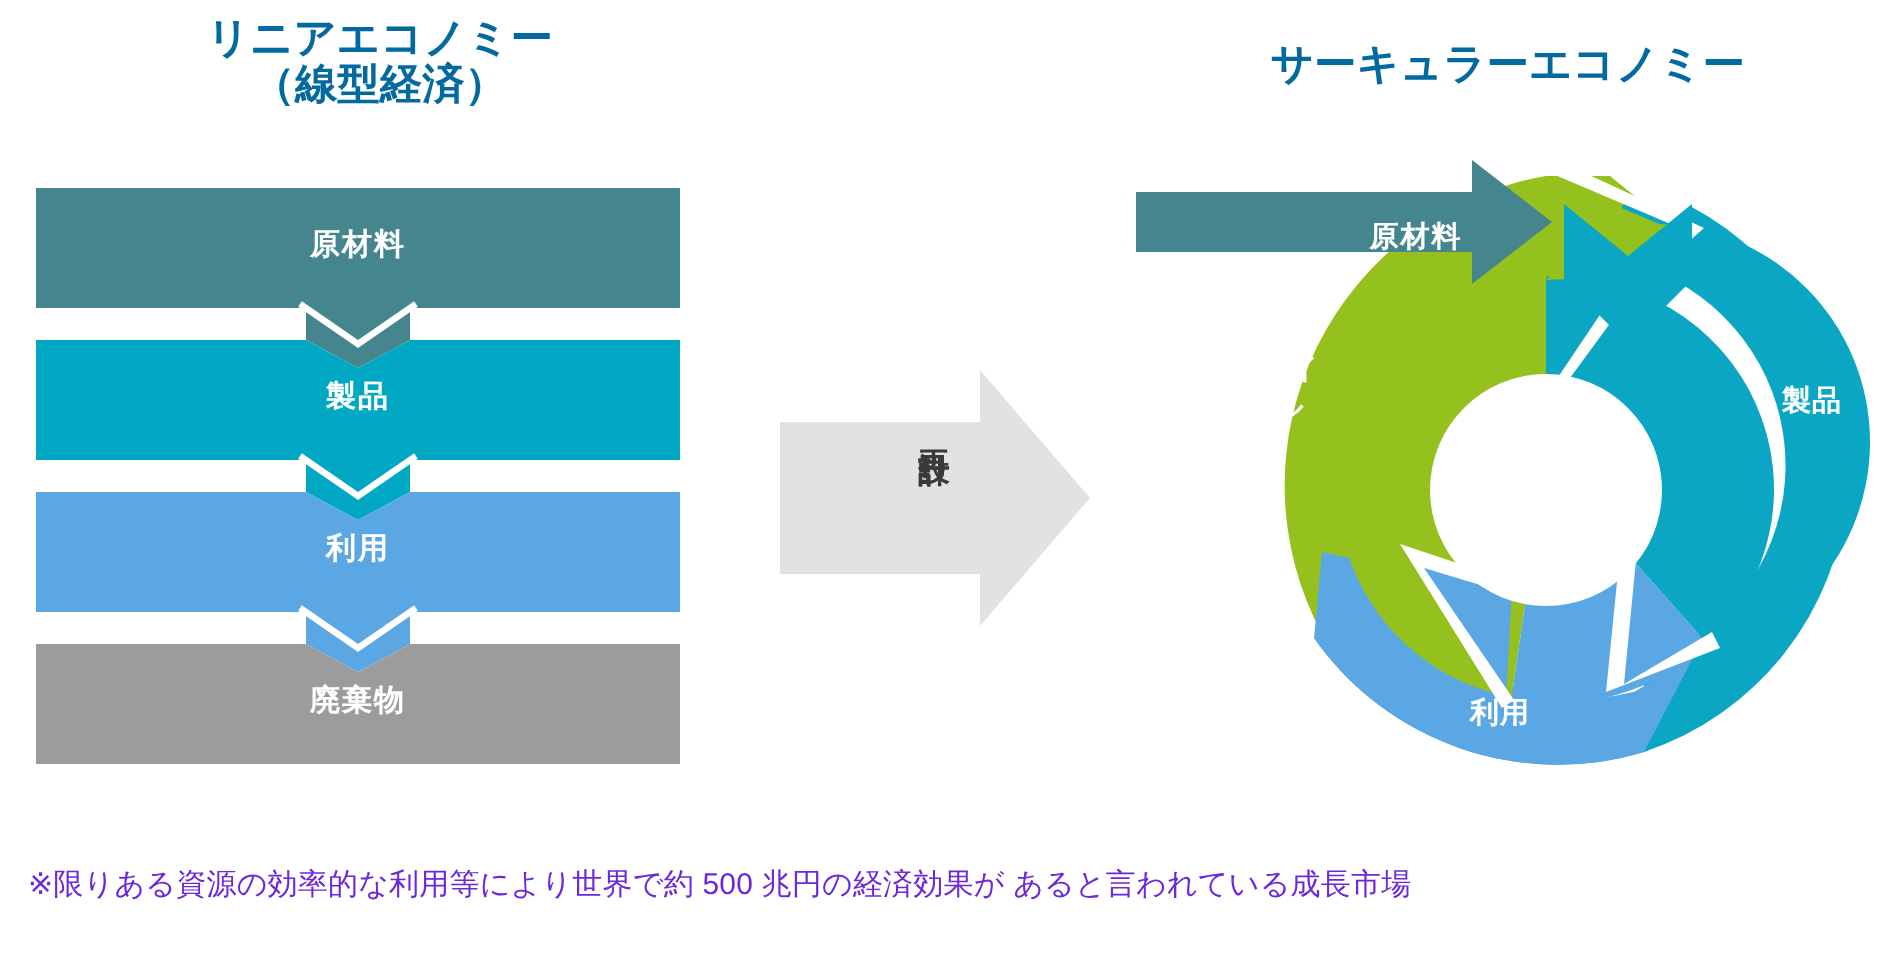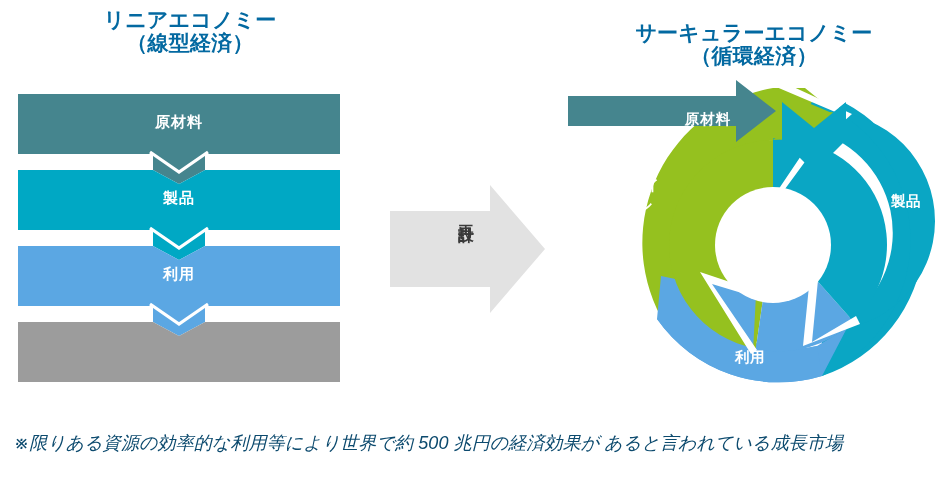--- a/index.html
+++ b/index.html
@@ -101,39 +101,37 @@
   #label-product   { left: 316px; top: 112px; width: 60px; }
   #label-use       { left: 160px; top: 268px; width: 60px; }
   #label-recycle   { left: 42px;  top: 96px;  width: 70px; }
 
   
   #footnote {
     position: absolute;
     left: 14px;
     top: 430px;
     width: 925px;
-    font-size: 18px;
+    font-size: 15px;
     line-height: 26px;
-    color: #0c4a6e;
+    color: #6d28d9;
     letter-spacing: 0.1px;
-    font-style: italic;
   }
   #footnote .fn-line { display: block; white-space: nowrap; }
 </style>
 </head>
 <body>
 
 <div class="panel-title" id="title-linear">
   <span class="t-main">リニアエコノミー</span>
   <span class="t-sub">（線型経済）</span>
 </div>
 
 <div class="panel-title" id="title-circular">
   <span class="t-main">サーキュラーエコノミー</span>
-  <span class="t-sub">（循環経済）</span>
 </div>
 
 <div id="linear-flow">
   <svg width="380" height="320" viewBox="0 0 380 320" xmlns="http://www.w3.org/2000/svg">
 
     <g>
       <path id="lf-bar-0" d="M18,14 H340 V74 H205 V90 L179,104 L153,90 V74 H18 Z" fill="#45858E"></path>
     </g>
 
     <g>
@@ -151,20 +149,21 @@
     <g fill="none" stroke="#ffffff" stroke-width="3.2">
       <polyline points="150,72 179,92 208,72"></polyline>
       <polyline points="150,148 179,168 208,148"></polyline>
       <polyline points="150,224 179,244 208,224"></polyline>
     </g>
   </svg>
 
   <div class="bar-label" style="top:33px">原材料</div>
   <div class="bar-label" style="top:109px">製品</div>
   <div class="bar-label" style="top:185px">利用</div>
+  <div class="bar-label" style="top:261px">廃棄物</div>
 </div>
 
 <div id="redesign-arrow">
   <svg width="165" height="130" viewBox="0 0 165 130" xmlns="http://www.w3.org/2000/svg">
     <path d="M0,26 H100 V0 L155,64 L100,128 V102 H0 Z" fill="#E2E2E2"></path>
   </svg>
 </div>
 <div id="redesign-label">再設計</div>
 
 <div id="circular-diagram">

